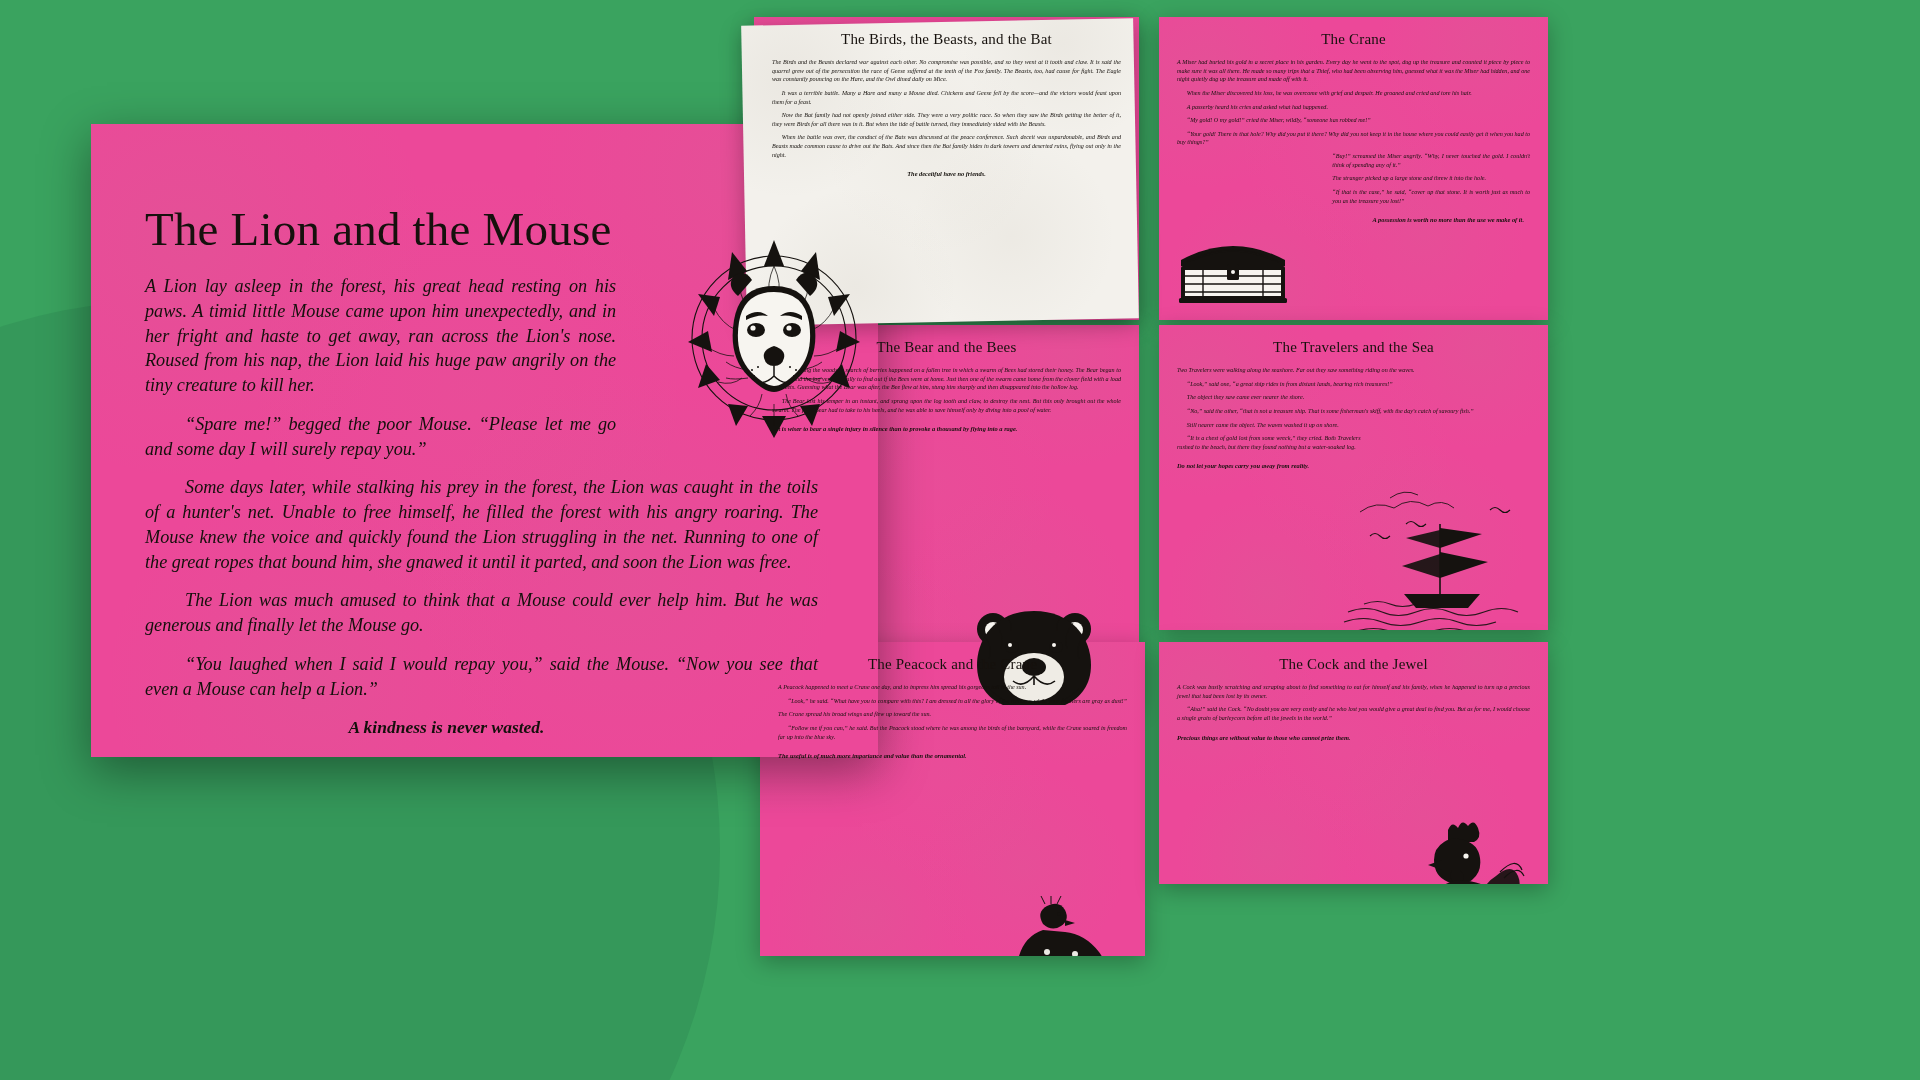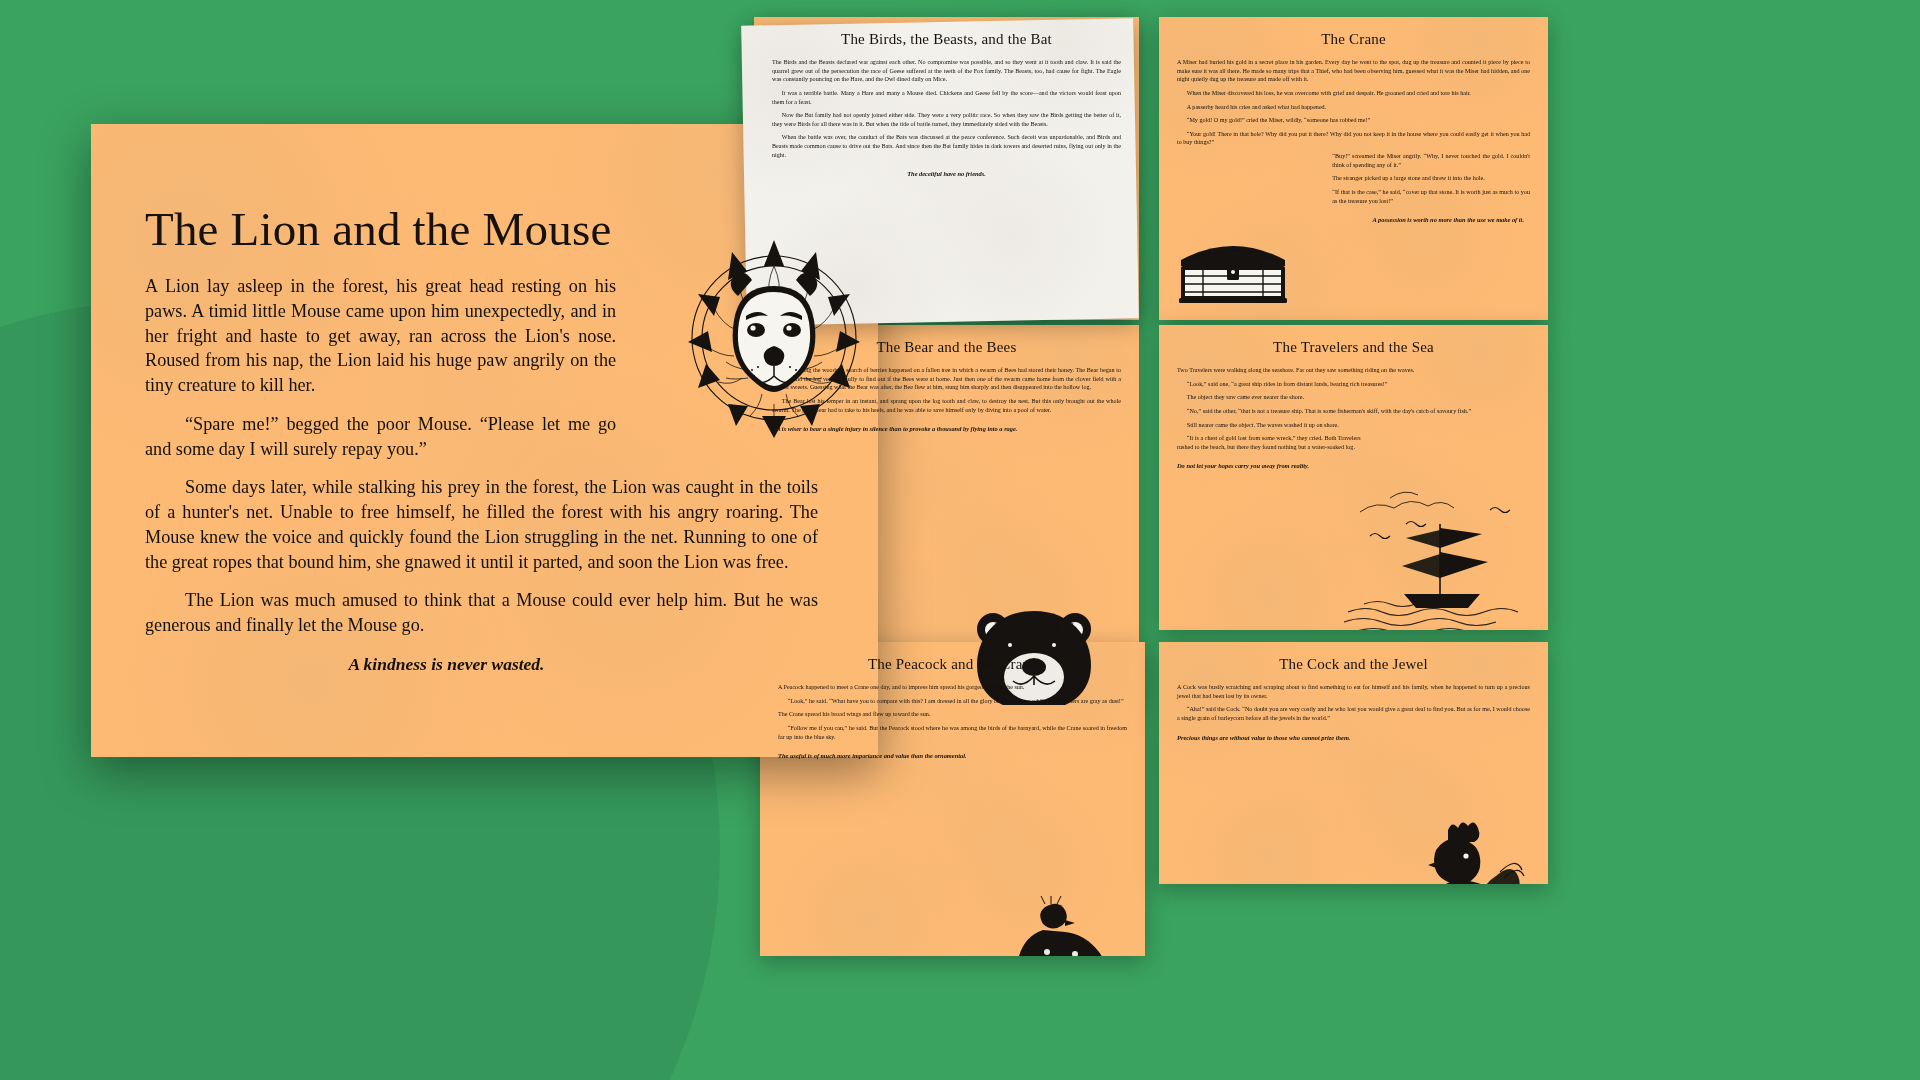--- a/index.html
+++ b/index.html
@@ -26,21 +26,21 @@
     left: -380px;
     top: 300px;
     width: 1100px;
     height: 1100px;
     border-radius: 50%;
     background: #35985a;
   }
 
   .sheet {
     position: absolute;
-    background: #fdba74;
+    background: #ec4899;
     box-shadow: 0 6px 22px rgba(0,0,0,0.28);
     overflow: hidden;
   }
 
   
   .sheet::before {
     content: "";
     position: absolute;
     inset: 0;
     pointer-events: none;
@@ -63,20 +63,21 @@
     font-family: "Liberation Serif", serif;
     font-weight: 400;
     color: #16110d;
     letter-spacing: 0.2px;
   }
 
   .fable-body p {
     margin: 0 0 7px 0;
     color: #14100c;
     text-align: justify;
+    font-style: italic;
   }
   .fable-body p.indent { text-indent: 1.6em; }
   .moral {
     font-style: italic;
     font-weight: 600;
     color: #14100c;
   }
 
   
   #sheet-main {
@@ -464,20 +465,21 @@
         </svg>
       </div>
 
       <h1 class="fable-title">The Lion and the Mouse</h1>
 
       <div class="fable-body">
         <p style="width:70%;">A Lion lay asleep in the forest, his great head resting on his paws. A timid little Mouse came upon him unexpectedly, and in her fright and haste to get away, ran across the Lion's nose. Roused from his nap, the Lion laid his huge paw angrily on the tiny creature to kill her.</p>
         <p class="indent" style="width:70%;">“Spare me!” begged the poor Mouse. “Please let me go and some day I will surely repay you.”</p>
         <p class="indent">Some days later, while stalking his prey in the forest, the Lion was caught in the toils of a hunter's net. Unable to free himself, he filled the forest with his angry roaring. The Mouse knew the voice and quickly found the Lion struggling in the net. Running to one of the great ropes that bound him, she gnawed it until it parted, and soon the Lion was free.</p>
         <p class="indent">The Lion was much amused to think that a Mouse could ever help him. But he was generous and finally let the Mouse go.</p>
+        <p class="indent">“You laughed when I said I would repay you,” said the Mouse. “Now you see that even a Mouse can help a Lion.”</p>
         <div class="moral-wrap">
           <span class="moral">A kindness is never wasted.</span>
         </div>
       </div>
 
     </div>
   </div>
 
 </div>
 

